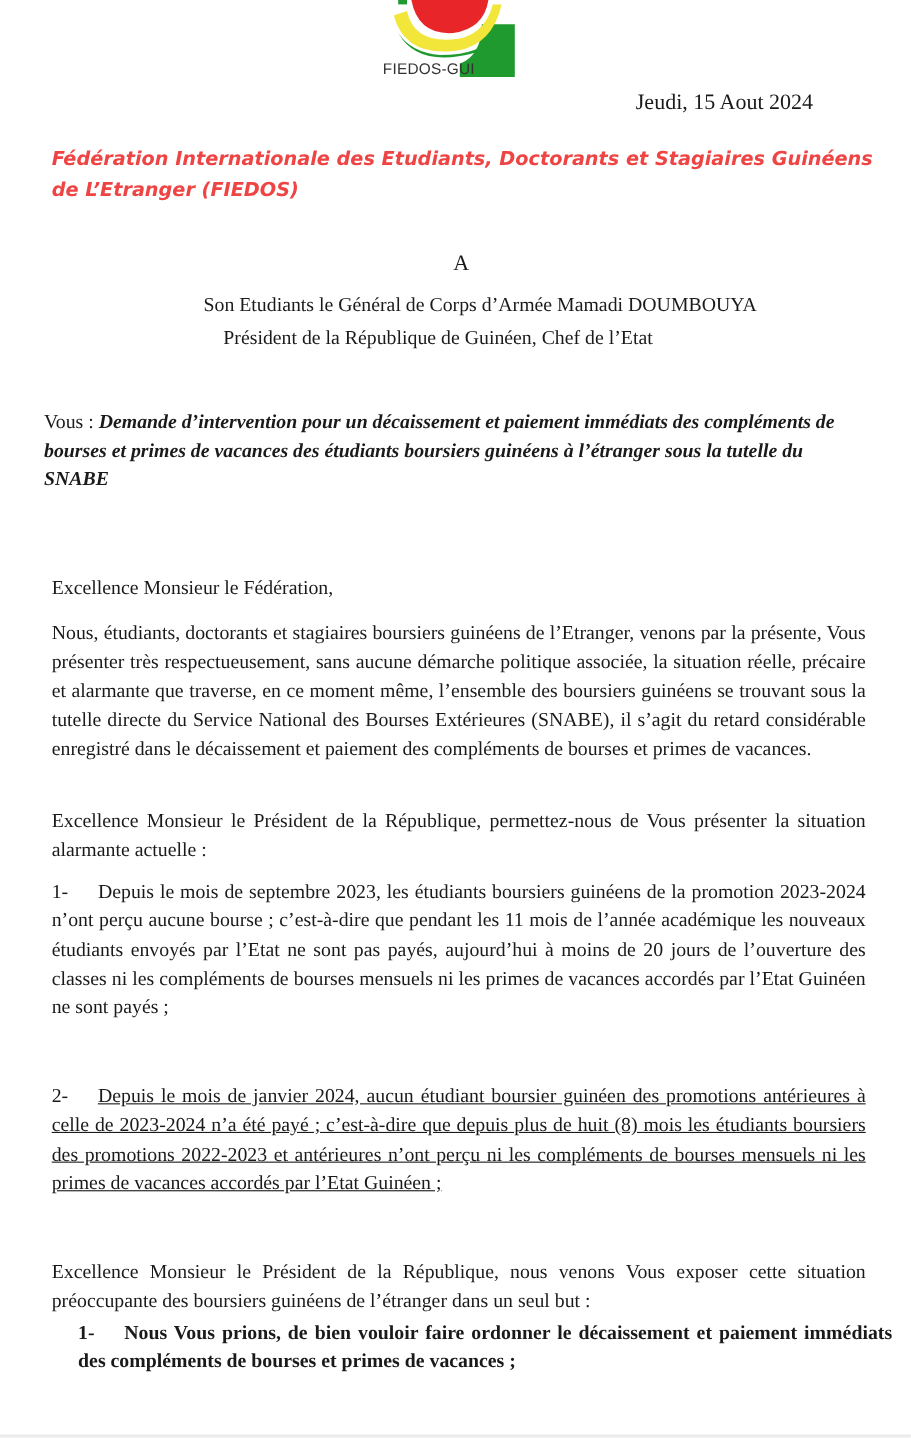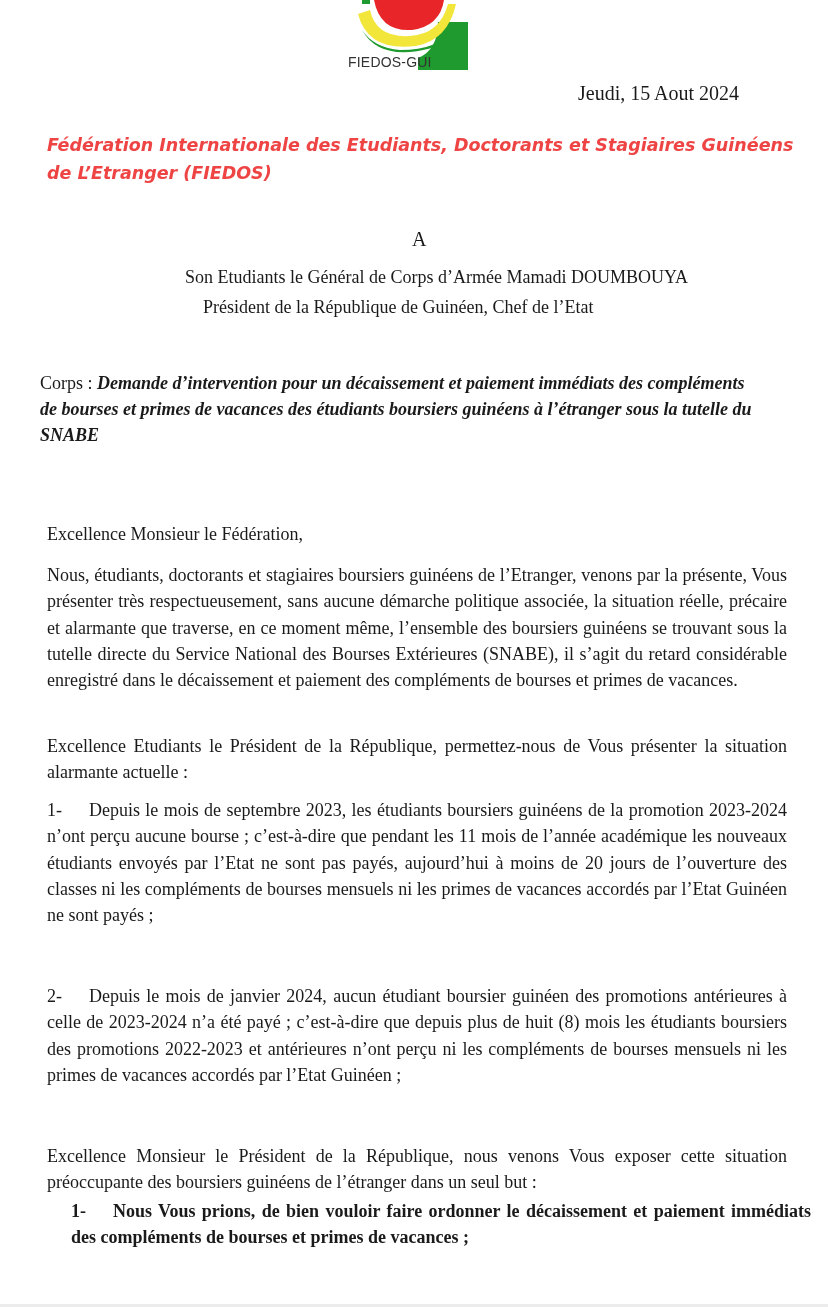--- a/index.html
+++ b/index.html
@@ -31,21 +31,21 @@
   }
   .objet b { font-style: italic; font-weight: bold; }
   .para {
     left: 47px; width: 740px; font-size: 18px; line-height: 26.3px;
     text-align: justify; text-align-last: left;
   }
   .salut { top: 521px; }
   .p1 { top: 562px; }
   .p2 { top: 733px; }
   .p3 { top: 797px; }
-  .p4 { top: 983px; }
+  .p4 { top: 983px; text-decoration: underline; }
   .p5 { top: 1143px; }
   .p6 { top: 1198px; font-weight: bold; margin-left: 24px; }
   .num { display: inline-block; width: 42px; }
   .bottom-line { left: 0; top: 1304px; width: 828px; height: 3px; background: #ececec; }
 </style>
 </head>
 <body>
 
 <div class="abs logo">
   <svg width="140" height="72" viewBox="0 0 140 72">
@@ -60,29 +60,29 @@
 
 <div class="abs date">Jeudi, 15 Aout 2024</div>
 
 <div class="abs org">Fédération Internationale des Etudiants, Doctorants et Stagiaires Guinéens de L’Etranger (FIEDOS)</div>
 
 <div class="abs a-letter">A</div>
 <div class="abs recip1">Son Etudiants le Général de Corps d’Armée Mamadi DOUMBOUYA</div>
 <div class="abs recip2">Président de la République de Guinéen, Chef de l’Etat</div>
 
 <div class="abs objet">
-  <span>Corps :</span>
+  <span>Vous :</span>
   <b>Demande d’intervention pour un décaissement et paiement immédiats des compléments de bourses et primes de vacances des étudiants boursiers guinéens à l’étranger sous la tutelle du SNABE</b>
 </div>
 
 <div class="abs para salut">Excellence Monsieur le Fédération,</div>
 
 <div class="abs para p1">Nous, étudiants, doctorants et stagiaires boursiers guinéens de l’Etranger, venons par la présente, Vous présenter très respectueusement, sans aucune démarche politique associée, la situation réelle, précaire et alarmante que traverse, en ce moment même, l’ensemble des boursiers guinéens se trouvant sous la tutelle directe du Service National des Bourses Extérieures (SNABE), il s’agit du retard considérable enregistré dans le décaissement et paiement des compléments de bourses et primes de vacances.</div>
 
-<div class="abs para p2">Excellence Etudiants le Président de la République, permettez-nous de Vous présenter la situation alarmante actuelle :</div>
+<div class="abs para p2">Excellence Monsieur le Président de la République, permettez-nous de Vous présenter la situation alarmante actuelle :</div>
 
 <div class="abs para p3">
   <span class="num">1-</span><span>Depuis le mois de septembre 2023, les étudiants boursiers guinéens de la promotion 2023-2024 n’ont perçu aucune bourse ; c’est-à-dire que pendant les 11 mois de l’année académique les nouveaux étudiants envoyés par l’Etat ne sont pas payés, aujourd’hui à moins de 20 jours de l’ouverture des classes ni les compléments de bourses mensuels ni les primes de vacances accordés par l’Etat Guinéen ne sont payés ;</span>
 </div>
 
 <div class="abs para p4">
   <span class="num">2-</span><span>Depuis le mois de janvier 2024, aucun étudiant boursier guinéen des promotions antérieures à celle de 2023-2024 n’a été payé ; c’est-à-dire que depuis plus de huit (8) mois les étudiants boursiers des promotions 2022-2023 et antérieures n’ont perçu ni les compléments de bourses mensuels ni les primes de vacances accordés par l’Etat Guinéen ;</span>
 </div>
 
 <div class="abs para p5">Excellence Monsieur le Président de la République, nous venons Vous exposer cette situation préoccupante des boursiers guinéens de l’étranger dans un seul but :</div>

